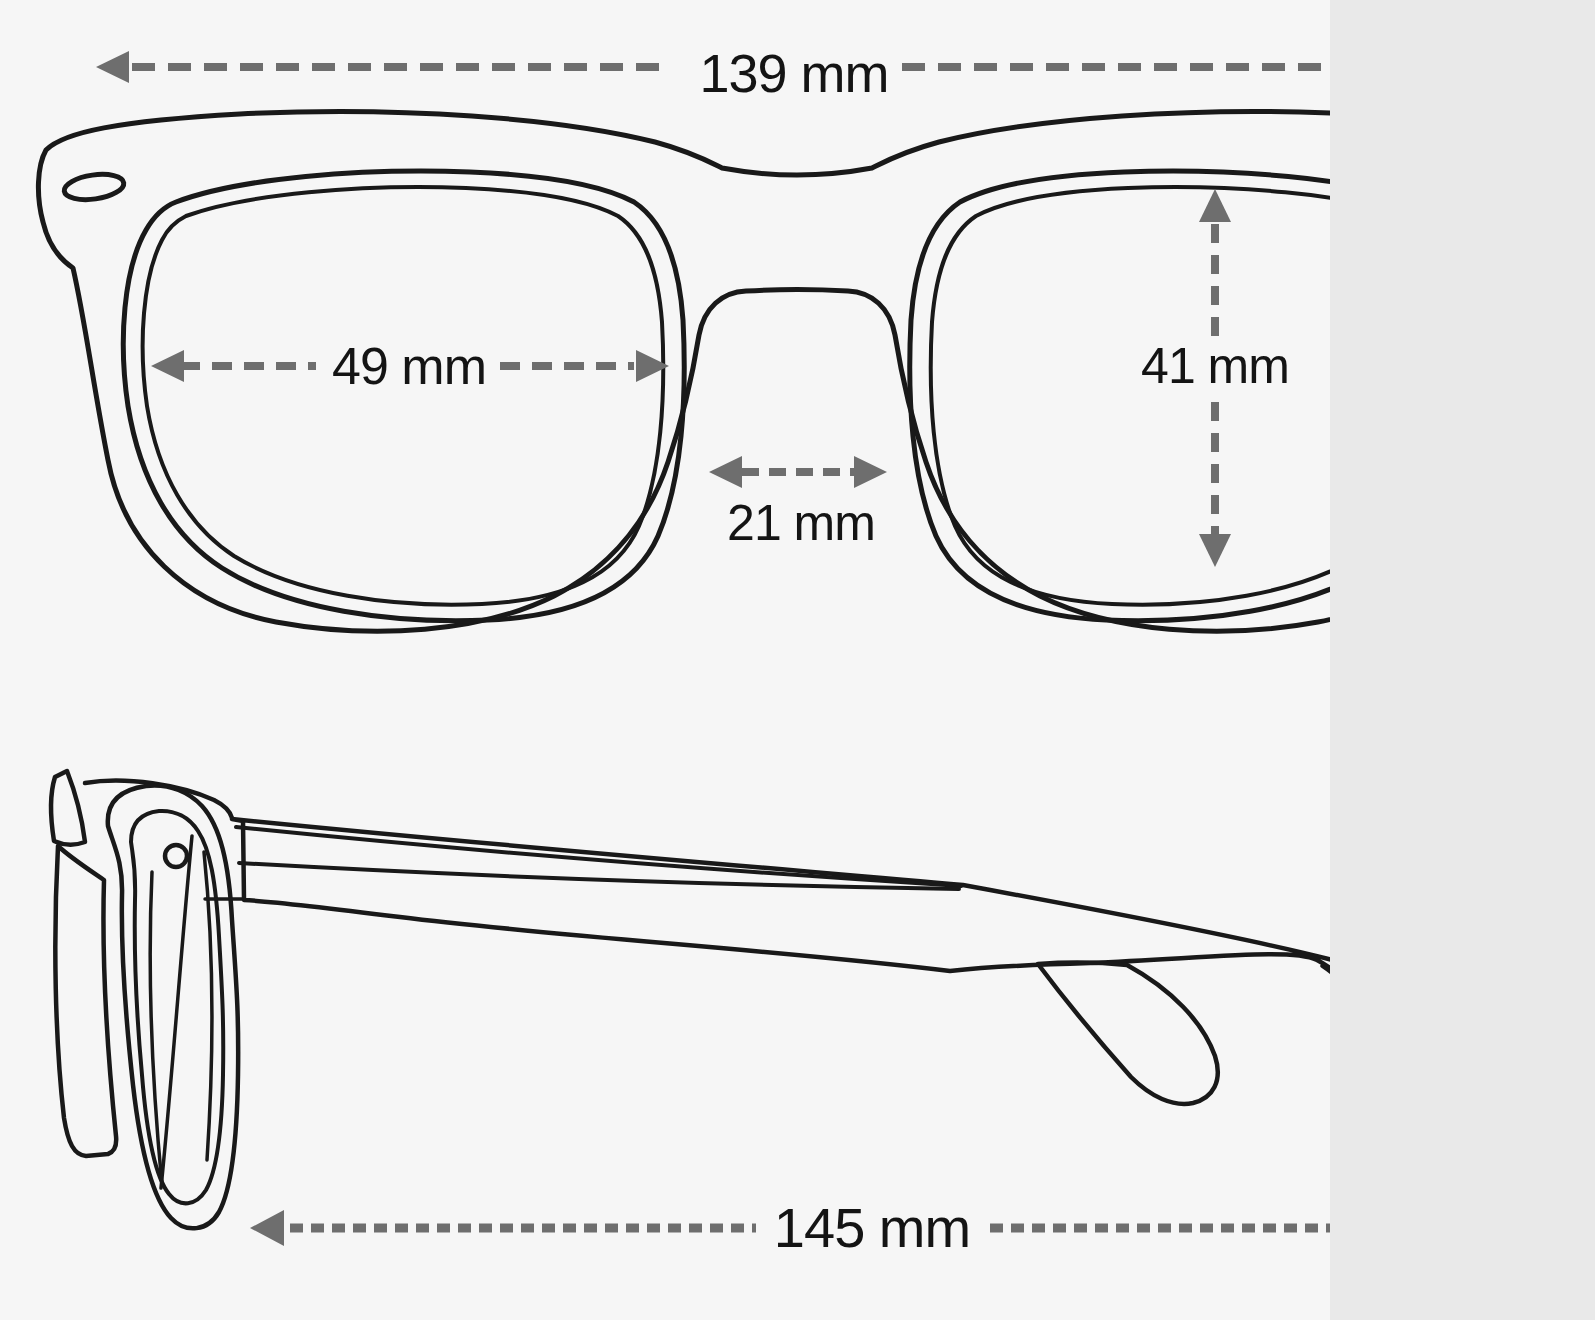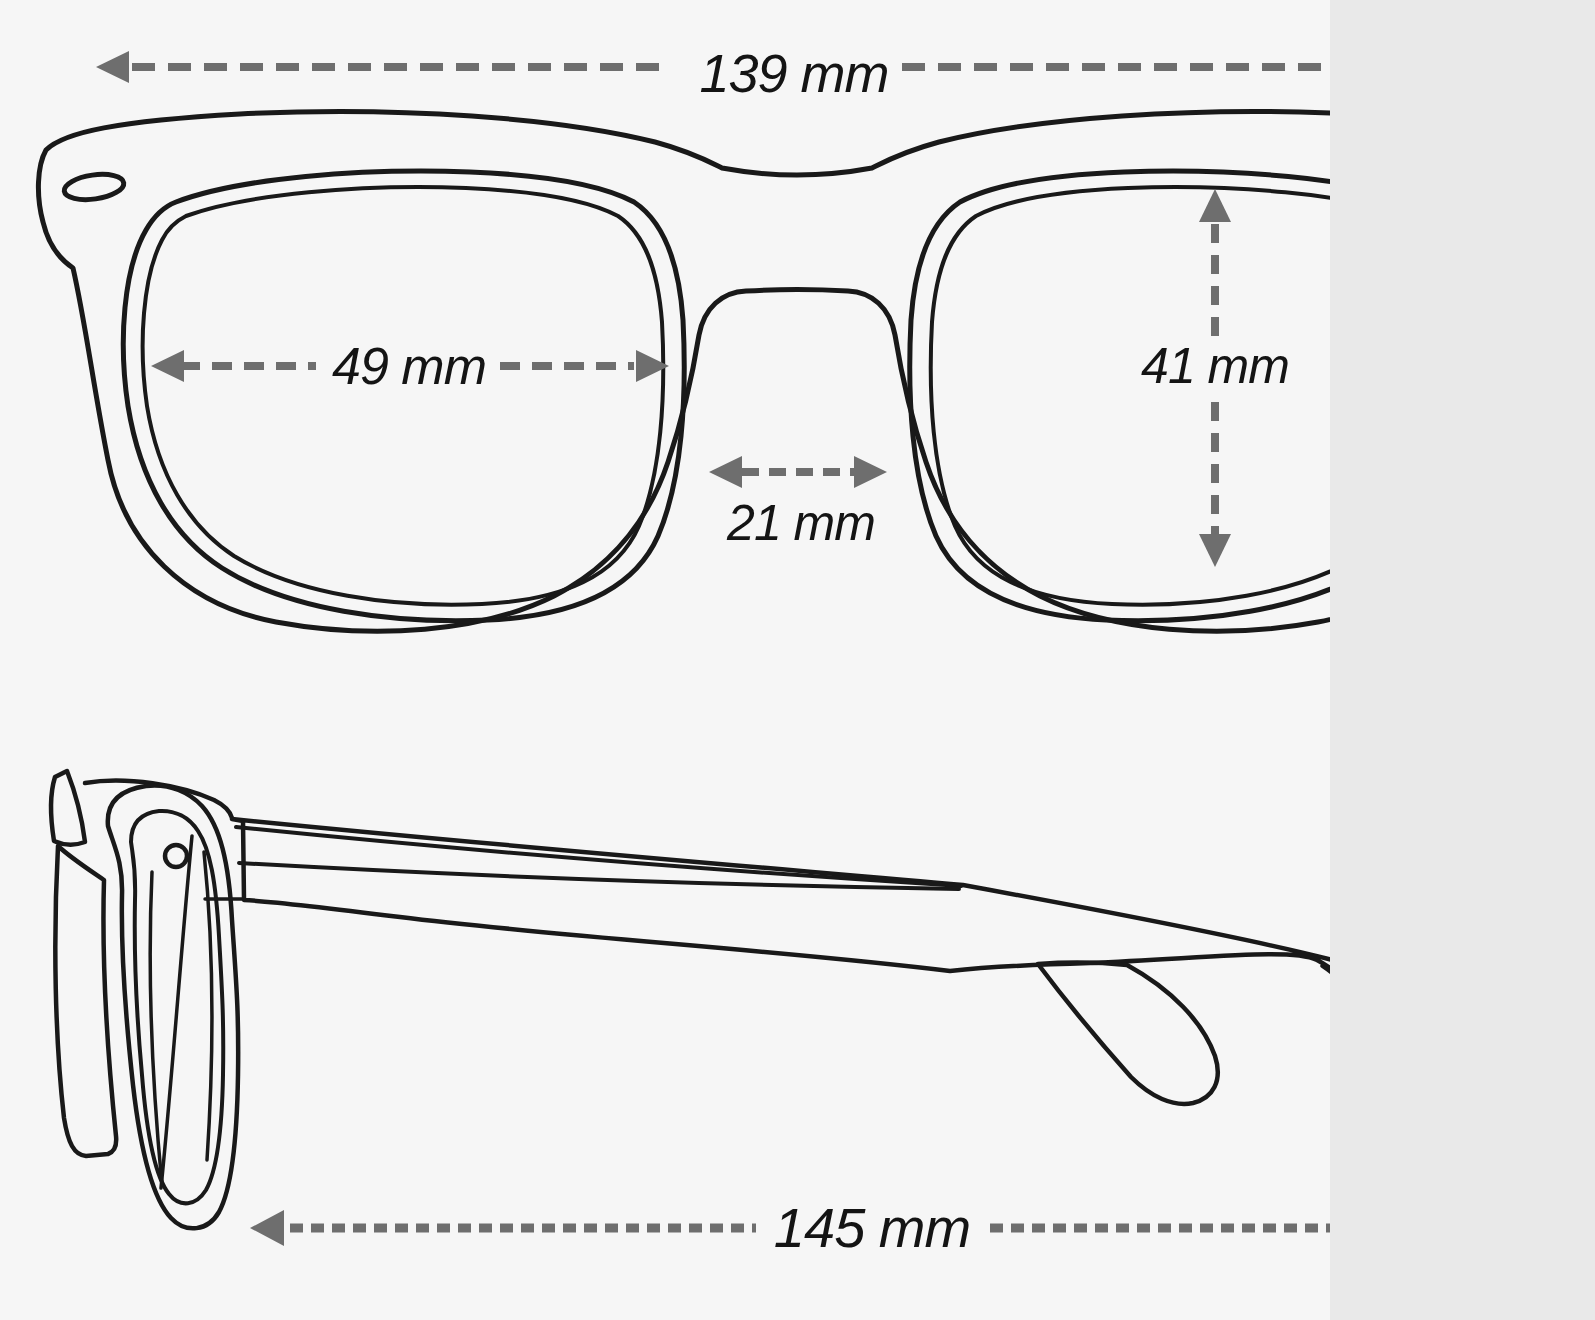--- a/index.html
+++ b/index.html
@@ -1,21 +1,20 @@
 <!DOCTYPE html>
 <html><head>
 <meta charset="utf-8">
 <style>
   html, body { margin: 0; padding: 0; }
   body { background: #e9e9e9; font-family: "Liberation Sans", sans-serif; }
   .canvas {
     width: 1330px; height: 1320px;
     position: relative; overflow: hidden;
     background: #f6f6f6;
-    font-style: italic;
   }
   svg { display: block; }
   text {
     font-family: "Liberation Sans", sans-serif;
     font-weight: 500;
     letter-spacing: -1px;
   }
 </style>
 </head>
 <body>

